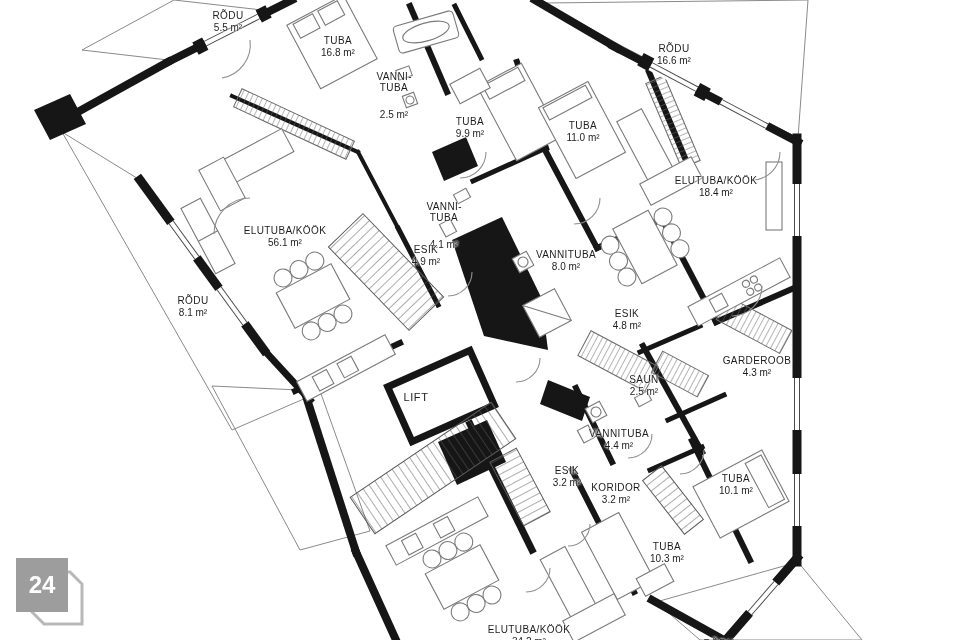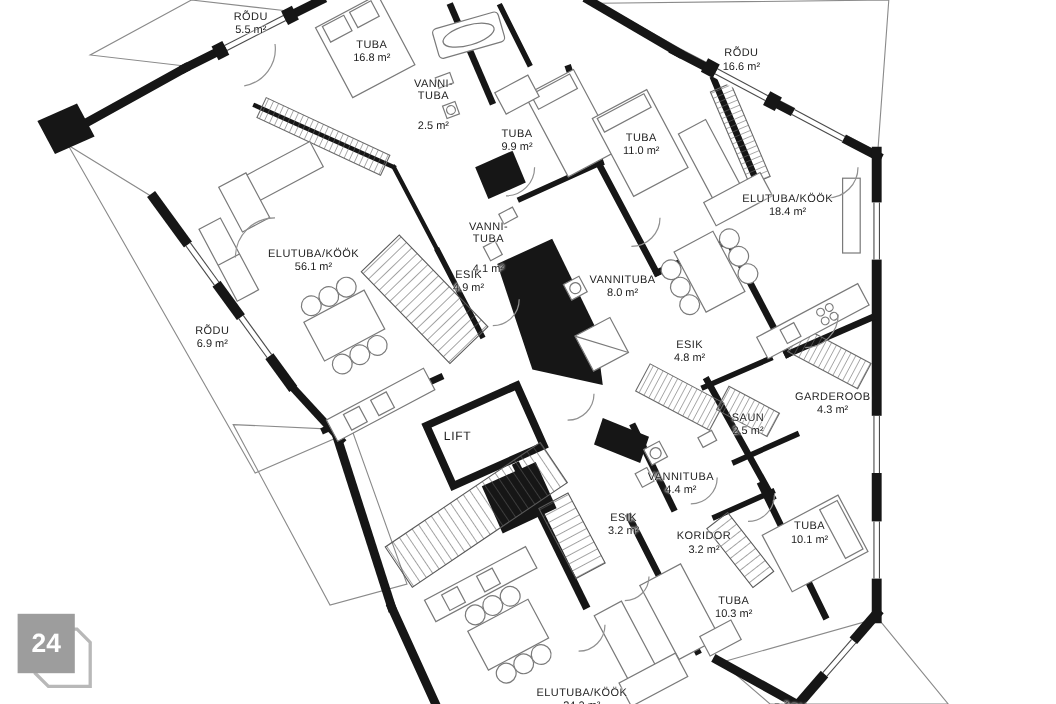--- a/index.html
+++ b/index.html
@@ -382,46 +382,46 @@
 <div class="room-label" style="left:566px;top:261px">
       <div class="rn">VANNITUBA</div>
       <div class="ra">8.0 m²</div>
     </div>
 <div class="room-label" style="left:285px;top:237px">
       <div class="rn">ELUTUBA/KÖÖK</div>
       <div class="ra">56.1 m²</div>
     </div>
 <div class="room-label" style="left:193px;top:307px">
       <div class="rn">RÕDU</div>
-      <div class="ra">6.9 m²</div>
+      <div class="ra">8.1 m²</div>
     </div>
 <div class="room-label" style="left:627px;top:320px">
       <div class="rn">ESIK</div>
       <div class="ra">4.8 m²</div>
     </div>
 <div class="room-label" style="left:757px;top:367px">
       <div class="rn">GARDEROOB</div>
       <div class="ra">4.3 m²</div>
     </div>
-<div class="room-label" style="left:680px;top:386px">
+<div class="room-label" style="left:644px;top:386px">
       <div class="rn">SAUN</div>
       <div class="ra">2.5 m²</div>
     </div>
 <div class="room-label" style="left:619px;top:440px">
       <div class="rn">VANNITUBA</div>
       <div class="ra">4.4 m²</div>
     </div>
 <div class="room-label solo" style="left:416px;top:397px">
       <div class="rn">LIFT</div>
     </div>
 <div class="room-label" style="left:567px;top:477px">
       <div class="rn">ESIK</div>
       <div class="ra">3.2 m²</div>
     </div>
-<div class="room-label" style="left:640px;top:494px">
+<div class="room-label" style="left:616px;top:494px">
       <div class="rn">KORIDOR</div>
       <div class="ra">3.2 m²</div>
     </div>
 <div class="room-label" style="left:736px;top:485px">
       <div class="rn">TUBA</div>
       <div class="ra">10.1 m²</div>
     </div>
 <div class="room-label" style="left:667px;top:553px">
       <div class="rn">TUBA</div>
       <div class="ra">10.3 m²</div>

